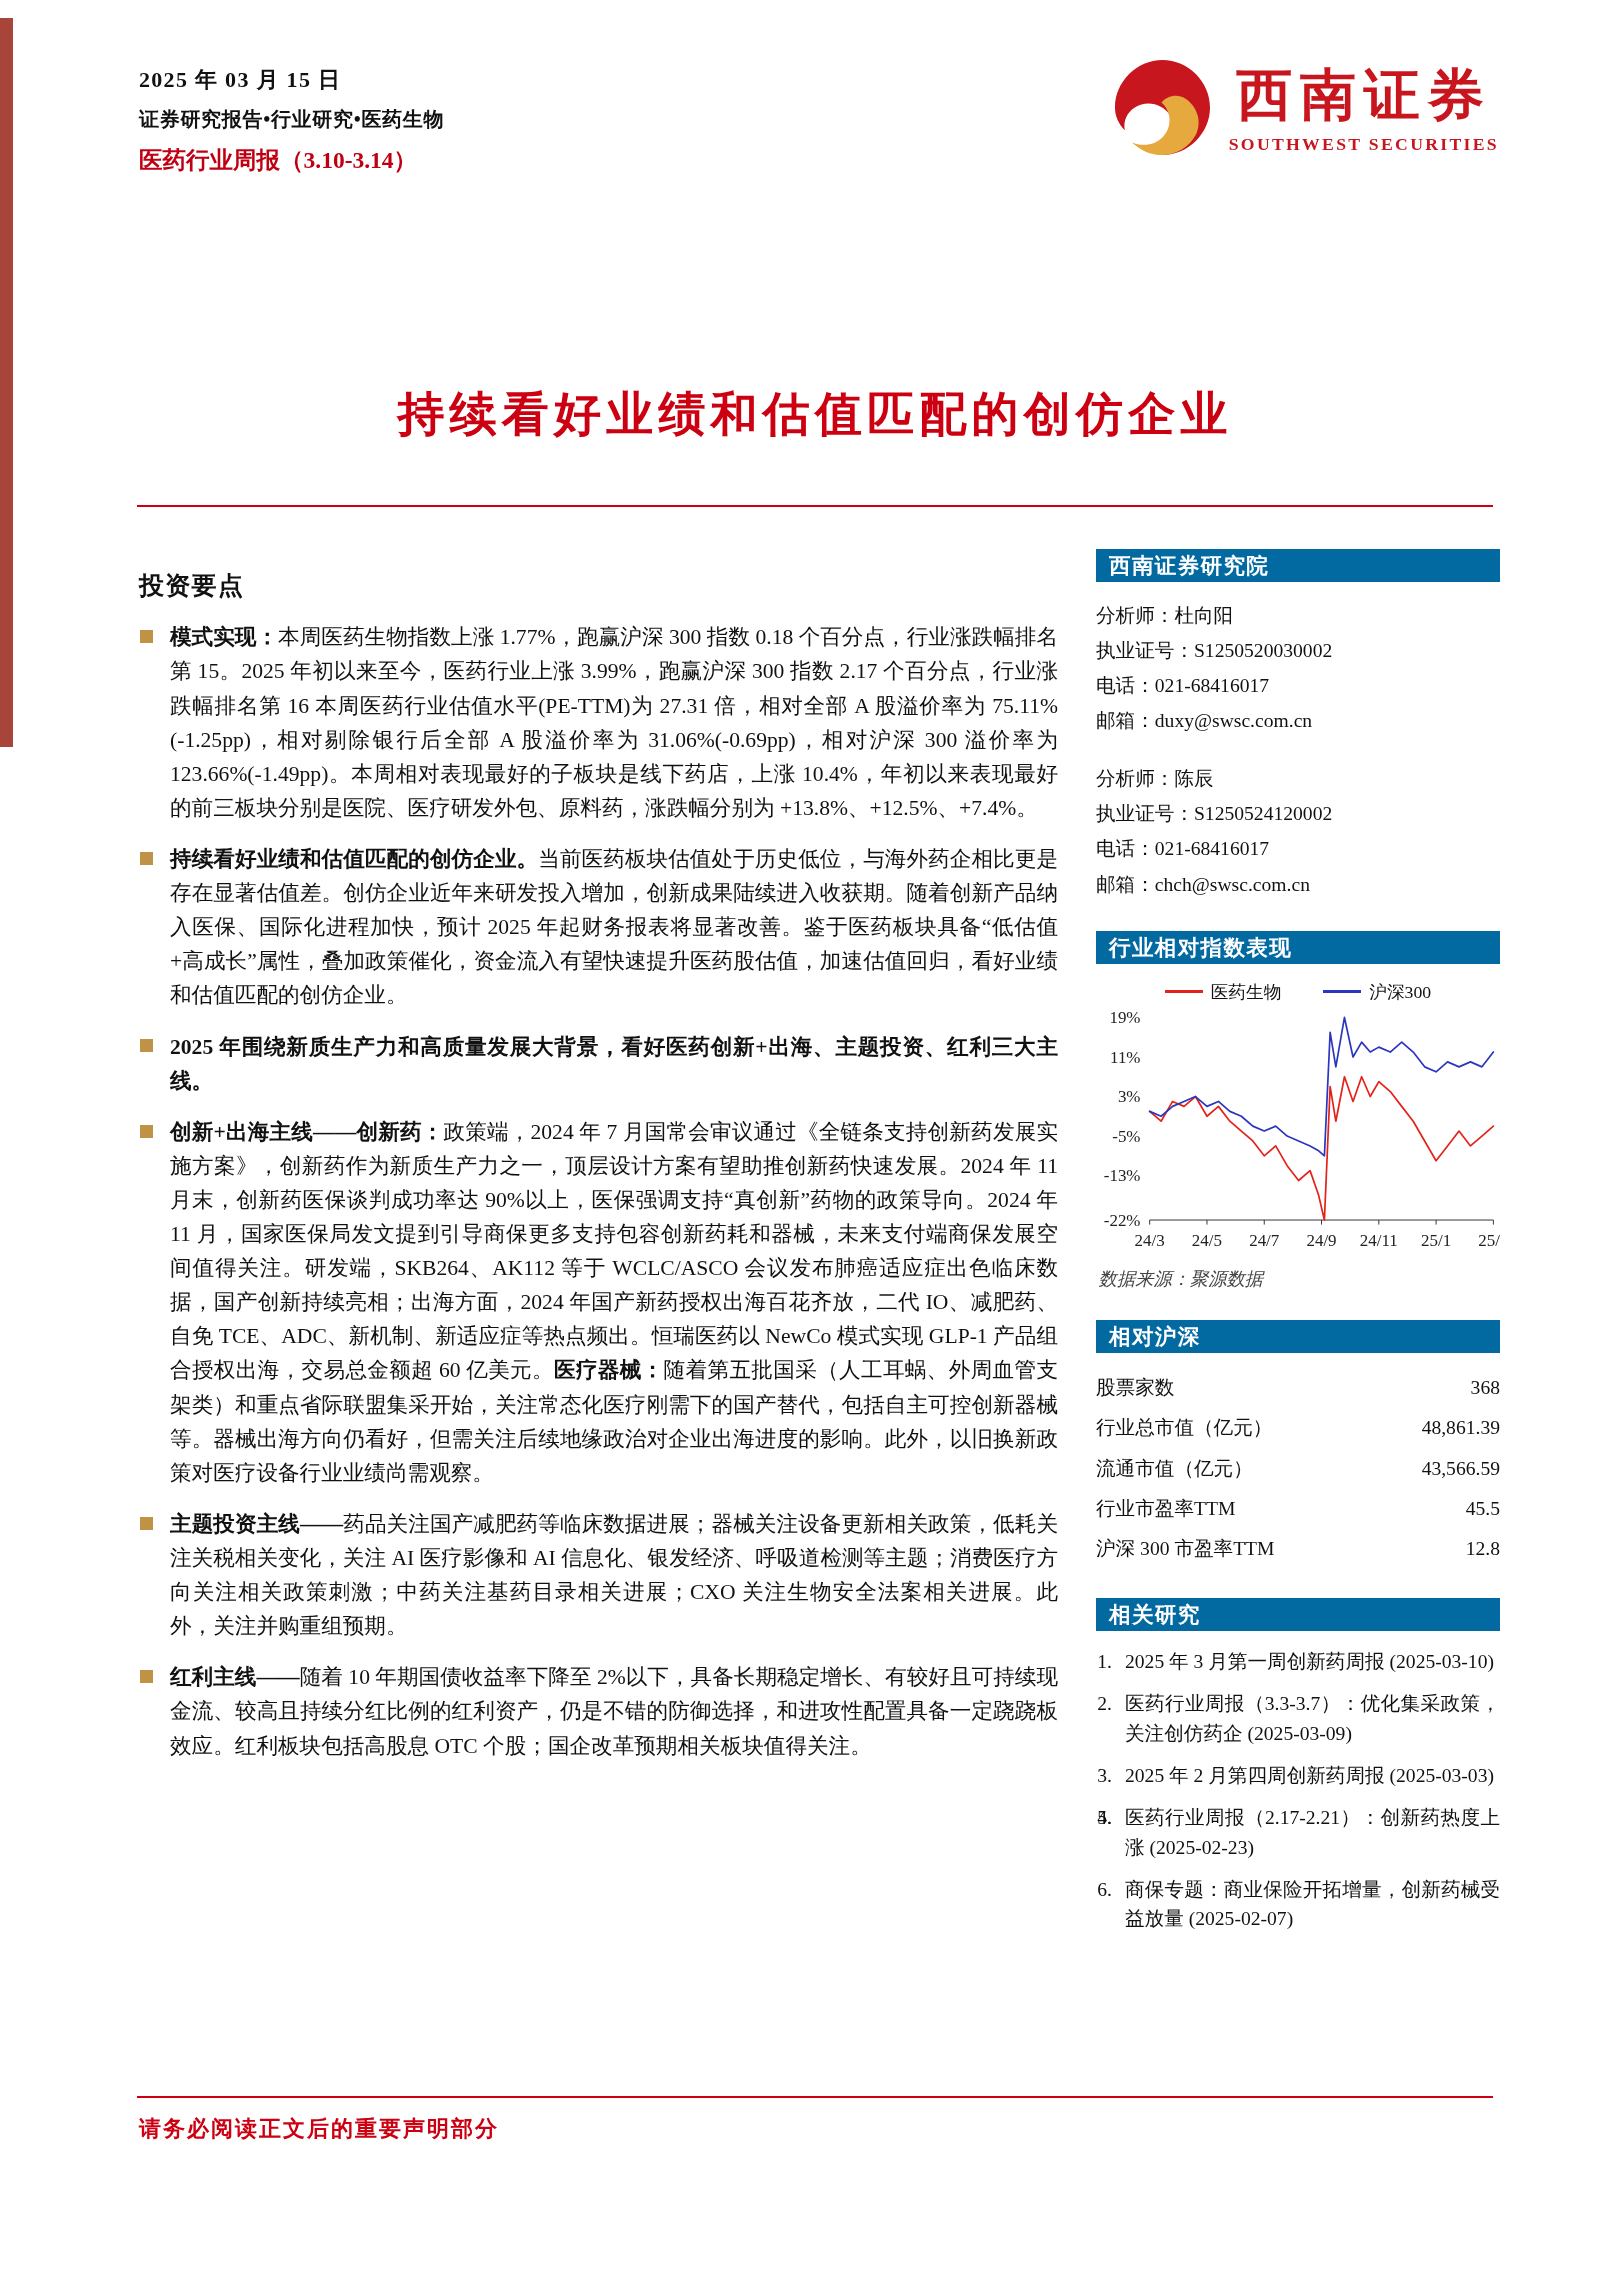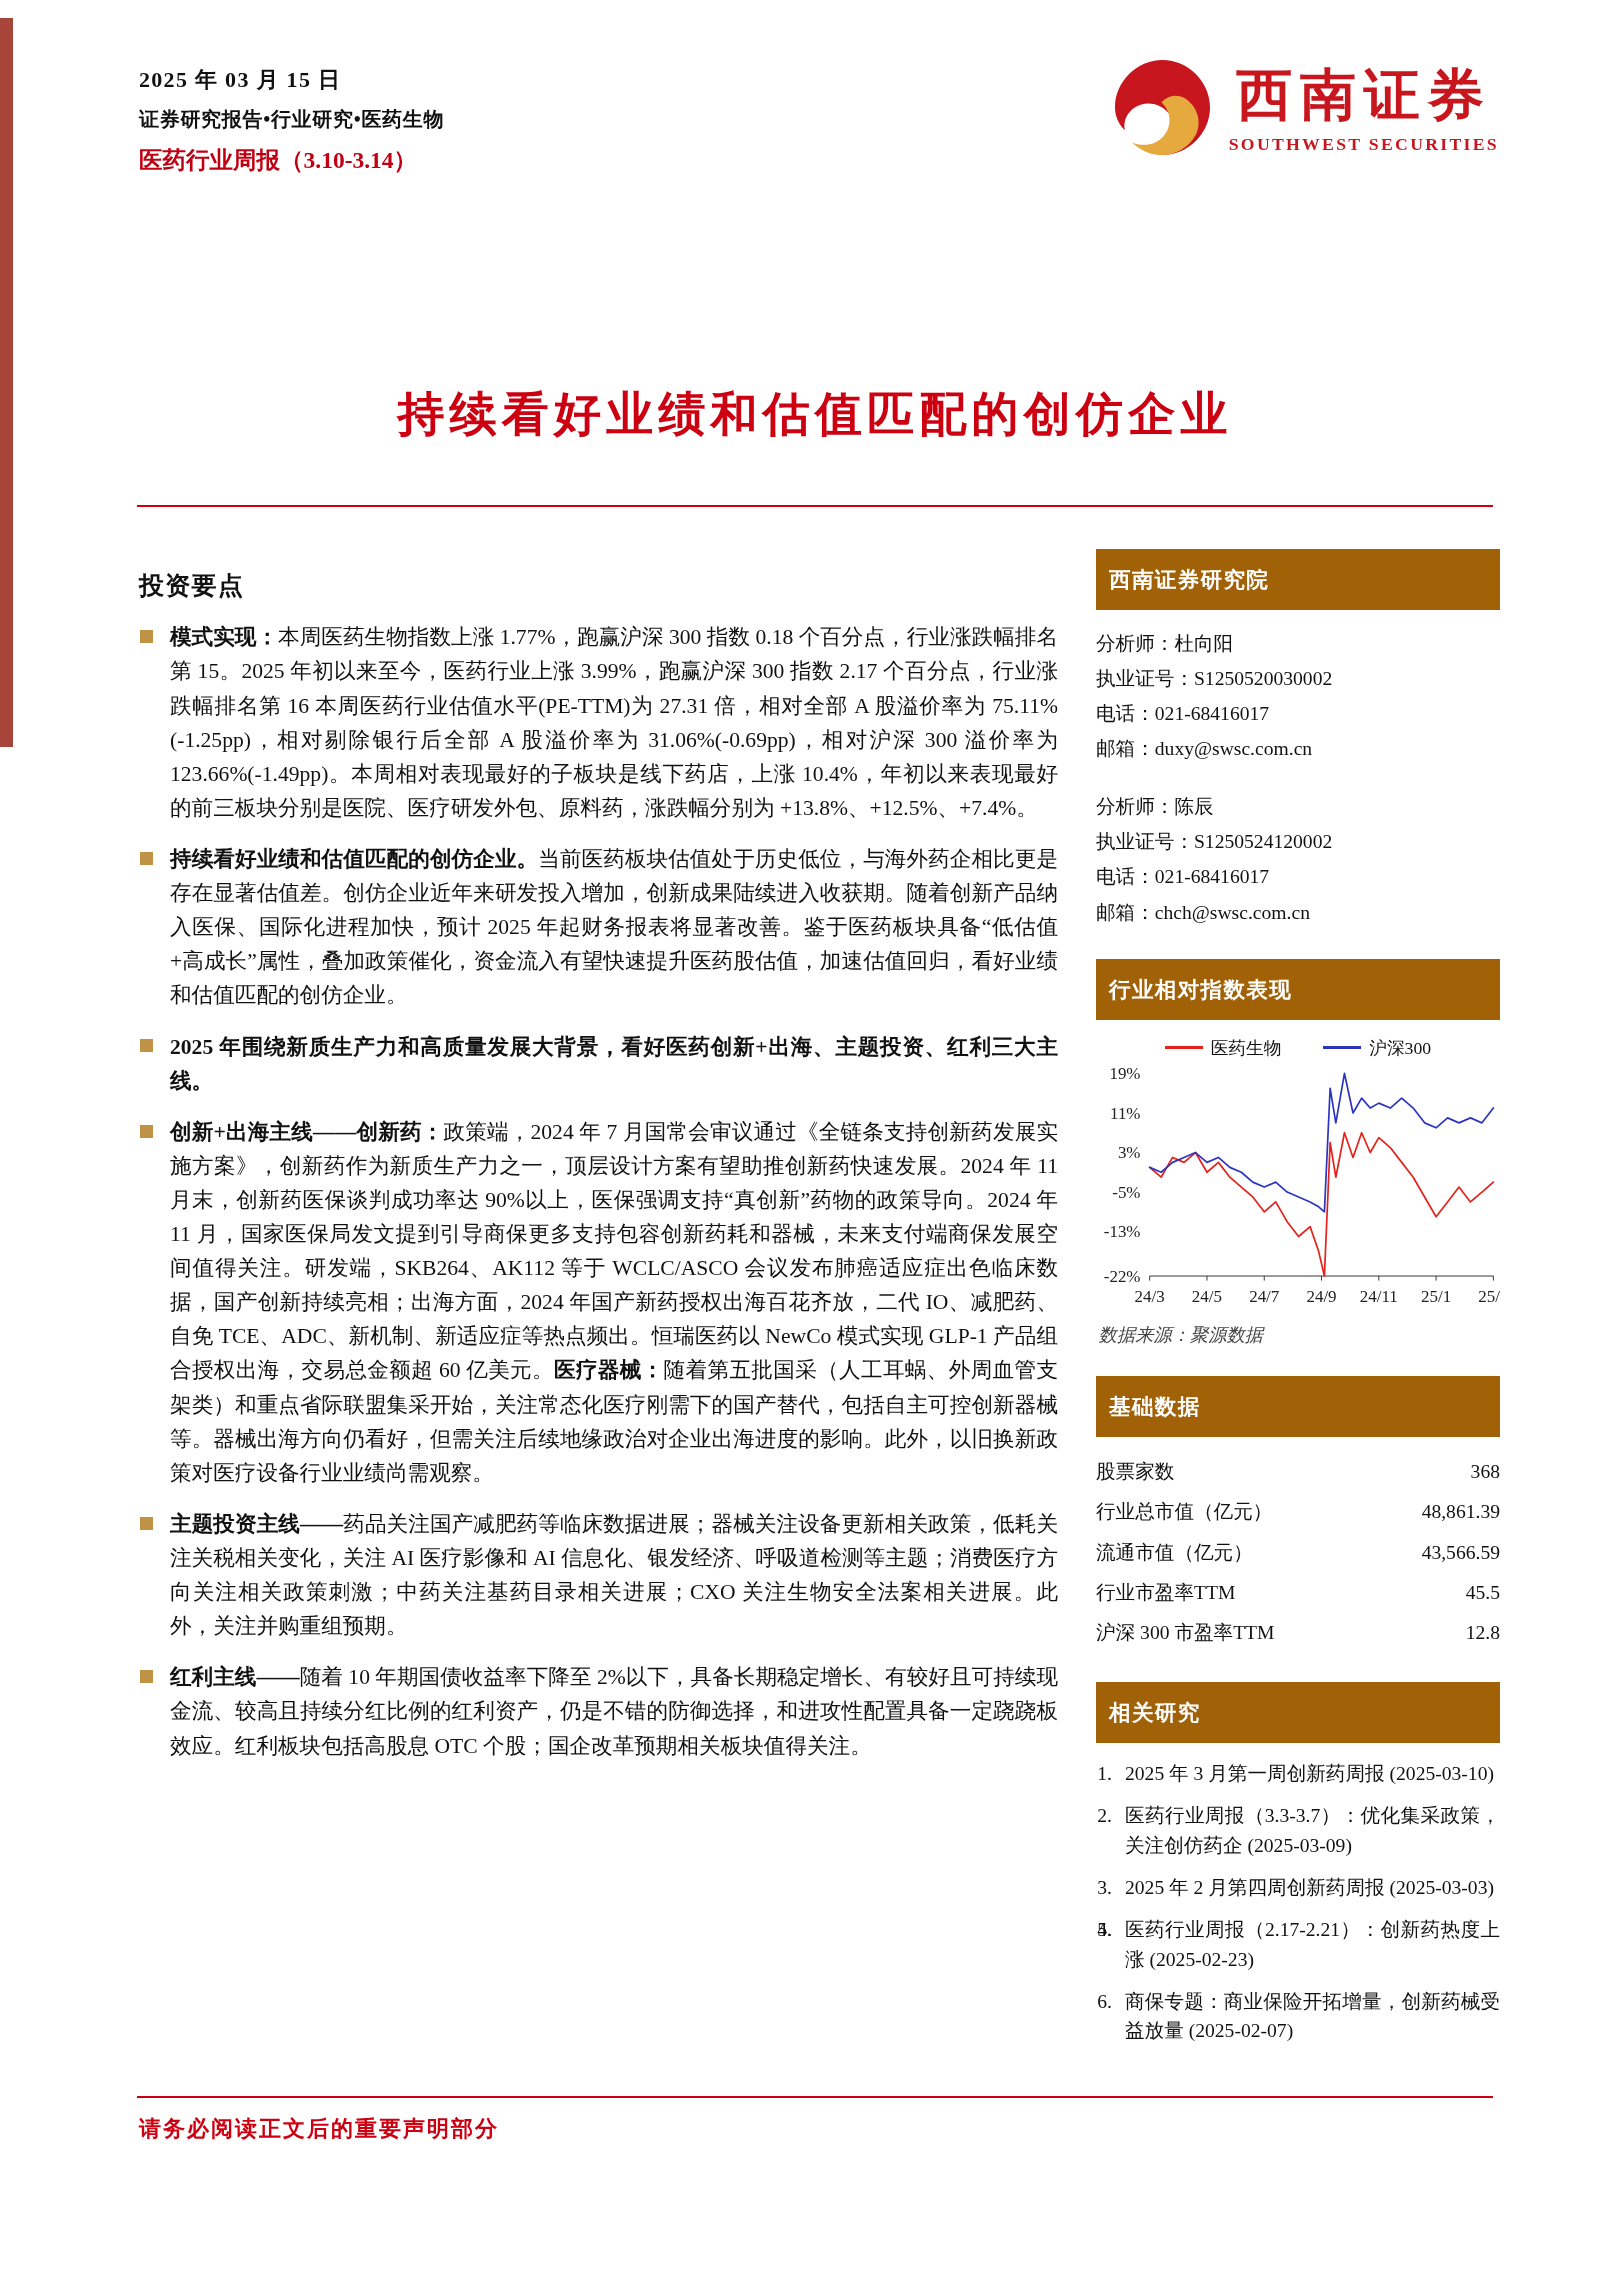--- a/index.html
+++ b/index.html
@@ -27,22 +27,22 @@
   .main-col{position:absolute;left:139px;top:549px;width:919px;margin-top:20px;}
   .kp-heading{font-size:25px;font-weight:bold;margin:0 0 18.3px 0;letter-spacing:1.3px;}
   ul.bullets{list-style:none;margin:0;padding:0;}
   ul.bullets li{position:relative;padding-left:31px;font-size:21.6px;line-height:1.58;
                 text-align:justify;margin-bottom:17px;}
   ul.bullets li::before{content:"";position:absolute;left:1.3px;top:9.8px;width:13px;height:13px;background:#bf9245;}
   .b{font-weight:bold;}
 
   
   .side-col{position:absolute;left:1096px;top:549px;width:404px;}
-  .side-header{background:#a16207;color:#ffffff;font-size:21.6px;font-weight:bold;
-               padding:16px 13px;margin:0 0 15.7px 0;letter-spacing:1.3px;box-sizing:border-box;}
+  .side-header{background:#0369a1;color:#ffffff;font-size:21.6px;font-weight:bold;
+               padding:2px 13px;margin:0 0 15.7px 0;letter-spacing:1.3px;box-sizing:border-box;}
   .analyst{font-size:19.6px;line-height:1.8;margin-bottom:22px;}
   .section{margin-top:29px;}
   .legend{display:flex;justify-content:center;gap:42px;font-size:17.7px;margin:1.3px 0 3.9px 0;}
   .lg{display:flex;align-items:center;gap:7.8px;}
   .lg-line{display:inline-block;width:38px;height:2.6px;background:#999;}
   .source{font-size:18.3px;font-style:italic;color:#444;margin:9.2px 0 0 2.6px;}
   .brow{display:flex;justify-content:space-between;font-size:19.6px;line-height:2.05;}
   ol.related{list-style:none;margin:0;padding:0;}
   ol.related li{position:relative;padding-left:29px;font-size:19.6px;line-height:1.5;margin-bottom:13px;text-align:justify;}
   ol.related li .num{position:absolute;left:1.3px;top:0;}
@@ -142,21 +142,21 @@
           <text x="520.3333333333334" y="366" text-anchor="middle" font-size="26" fill="#222">25/1</text>
           <line x1="608" y1="326" x2="608" y2="333" stroke="#333" stroke-width="1.5"></line>
           <text x="608" y="366" text-anchor="middle" font-size="26" fill="#222">25/3</text>
           <polyline points="82.0,159.7 99.5,174.8 117.1,144.5 134.6,152.1 152.1,137.0 169.7,167.2 187.2,152.1 204.7,174.8 222.3,189.9 239.8,205.0 257.3,227.7 274.9,212.6 292.4,242.8 309.9,265.5 327.5,250.4 340.6,288.2 349.4,326.0 358.2,121.9 366.9,174.8 380.1,106.7 393.2,144.5 406.4,106.7 419.5,137.0 432.7,114.3 450.2,129.4 467.7,152.1 485.3,174.8 502.8,205.0 520.3,235.3 537.9,212.6 555.4,189.9 572.9,212.6 590.5,197.5 608.0,182.3" fill="none" stroke="#e32219" stroke-width="2.6" stroke-linejoin="round" stroke-linecap="round"></polyline>
           <polyline points="82.0,159.7 99.5,167.2 117.1,152.1 134.6,144.5 152.1,137.0 169.7,152.1 187.2,144.5 204.7,159.7 222.3,167.2 239.8,182.3 257.3,189.9 274.9,182.3 292.4,197.5 309.9,205.0 327.5,212.6 340.6,220.1 349.4,227.7 358.2,38.7 366.9,91.6 380.1,16.0 393.2,76.5 406.4,53.8 419.5,68.9 432.7,61.4 450.2,68.9 467.7,53.8 485.3,68.9 502.8,91.6 520.3,99.2 537.9,84.0 555.4,91.6 572.9,84.0 590.5,91.6 608.0,68.9" fill="none" stroke="#2b35c0" stroke-width="2.6" stroke-linejoin="round" stroke-linecap="round"></polyline>
         </svg>
       <div class="source">数据来源：聚源数据</div>
     </div>
 
     <div class="section">
-      <div class="side-header">基础数据</div>
+      <div class="side-header">相对沪深</div>
       <div id="basic-rows">
           <div class="brow">
             <span>股票家数</span>
             <span>368</span>
           </div>
           <div class="brow">
             <span>行业总市值（亿元）</span>
             <span>48,861.39</span>
           </div>
           <div class="brow">

